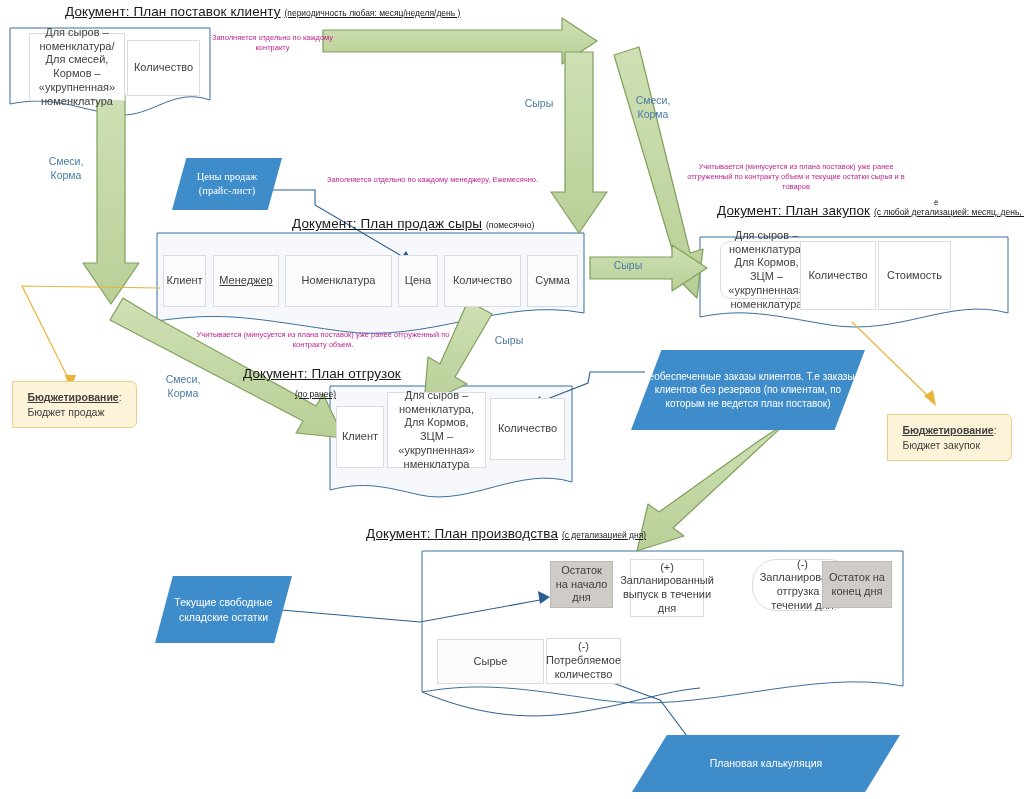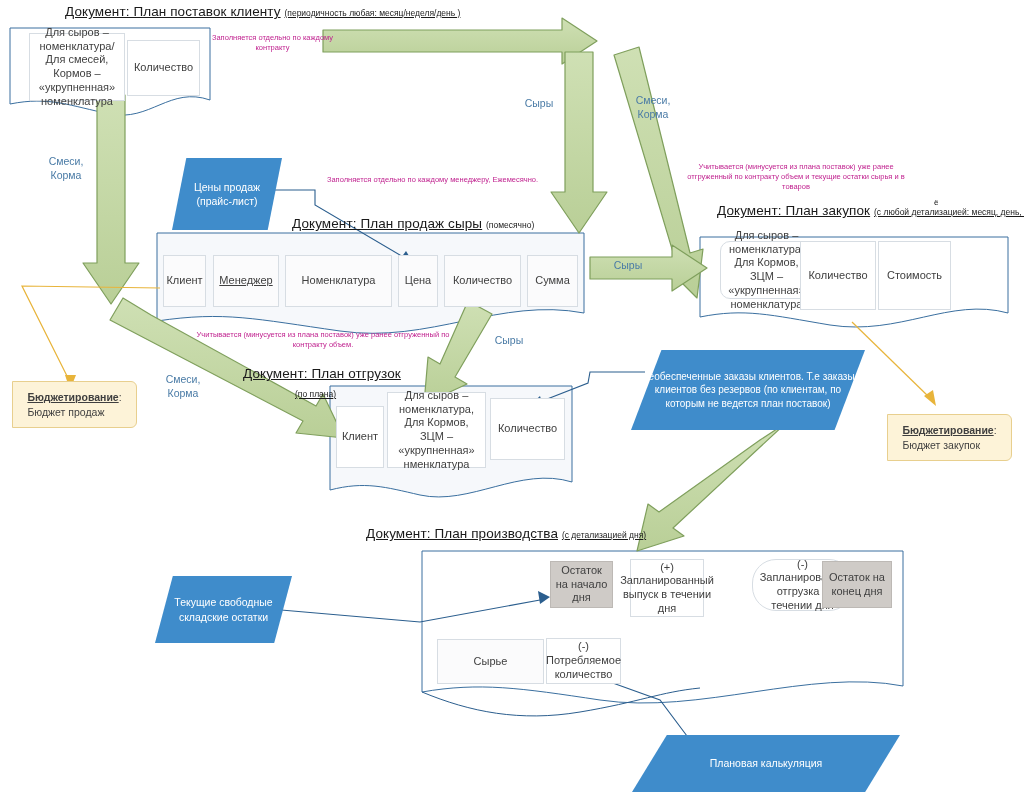--- a/index.html
+++ b/index.html
@@ -100,21 +100,21 @@
   <div class="doc-title" style="left:717px;top:203px;">
     <span class="t-main">Документ: План закупок</span>
     <span class="t-sub">(с любой детализацией: месяц, день, неделя)</span>
   </div>
   <div style="position:absolute;left:934px;top:198px;font-size:8px;color:#1a1a1a;">ё</div>
 
   <div class="doc-title" style="left:243px;top:366px;">
     <span class="t-main">Документ: План отгрузок</span>
   </div>
   <div class="doc-title" style="left:295px;top:385px;">
-    <span class="t-sub">(по плана)</span>
+    <span class="t-sub">(по ранее)</span>
   </div>
 
   <div class="doc-title" style="left:366px;top:526px;">
     <span class="t-main">Документ: План производства</span>
     <span class="t-sub">(с детализацией дня)</span>
   </div>
 
   <div class="field" style="left:29px;top:33px;width:96px;height:68px;">Для сыров – номенклатура/ Для смесей, Кормов – «укрупненная» номенклатура</div>
   <div class="field" style="left:127px;top:40px;width:73px;height:56px;">Количество</div>
 
@@ -152,21 +152,21 @@
   <div class="note" style="left:682px;top:162px;width:228px;">Учитывается (минусуется из плана поставок) уже ранее отгруженный по контракту объем и текущие остатки сырья и в товаров</div>
   <div class="note" style="left:192px;top:330px;width:262px;">Учитывается (минусуется из плана поставок) уже ранее отгруженный по контракту объем.</div>
 
   <div class="elabel" style="left:514px;top:97px;width:50px;">Сыры</div>
   <div class="elabel" style="left:625px;top:94px;width:56px;">Смеси, Корма</div>
   <div class="elabel" style="left:38px;top:155px;width:56px;">Смеси, Корма</div>
   <div class="elabel" style="left:155px;top:373px;width:56px;">Смеси, Корма</div>
   <div class="elabel" style="left:603px;top:259px;width:50px;">Сыры</div>
   <div class="elabel" style="left:484px;top:334px;width:50px;">Сыры</div>
 
-  <div class="para p1" style="left:172px;top:158px;width:110px;height:72px;">Цены продаж (прайс-лист)</div>
+  <div class="para p1" style="left:172px;top:158px;width:110px;height:52px;font-family:Liberation Serif, serif;">Цены продаж (прайс-лист)</div>
 
   <div class="para p1" style="left:631px;top:350px;width:234px;height:80px;font-size:10px;">Необеспеченные заказы клиентов. Т.е заказы клиентов без резервов (по клиентам, по которым не ведется план поставок)</div>
 
   <div class="para p1" style="left:632px;top:735px;width:268px;height:57px;">Плановая калькуляция</div>
 
   <div class="para p1" style="left:155px;top:576px;width:137px;height:67px;">Текущие свободные складские остатки</div>
 
   <div class="budget" style="left:12px;top:381px;width:125px;height:47px;border-radius:0 6px 6px 0;">
     <div>
       <span class="b-h">Бюджетирование</span><span>:</span><br>

